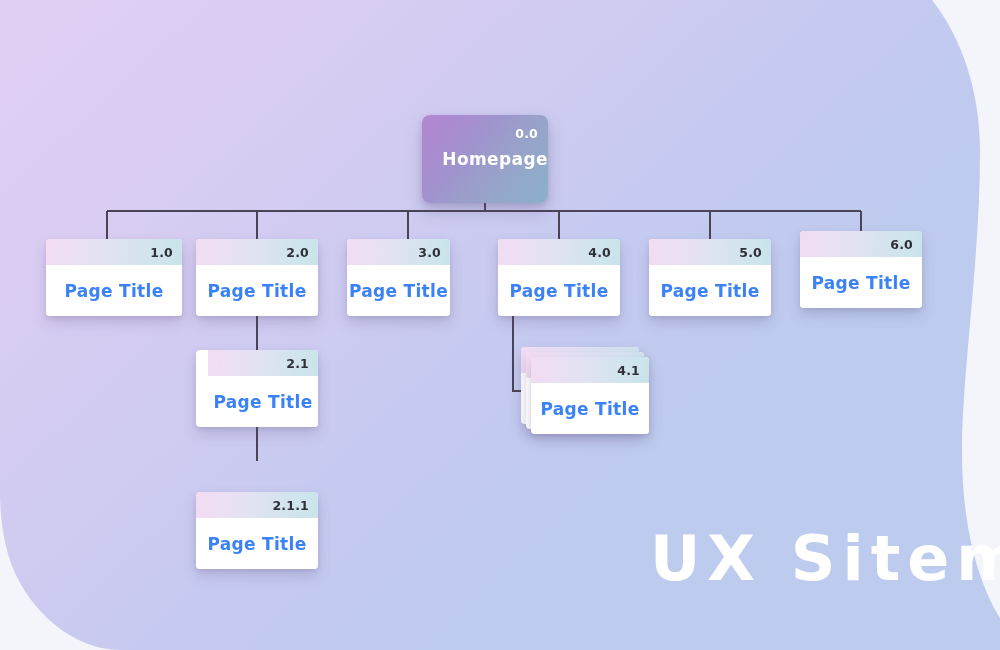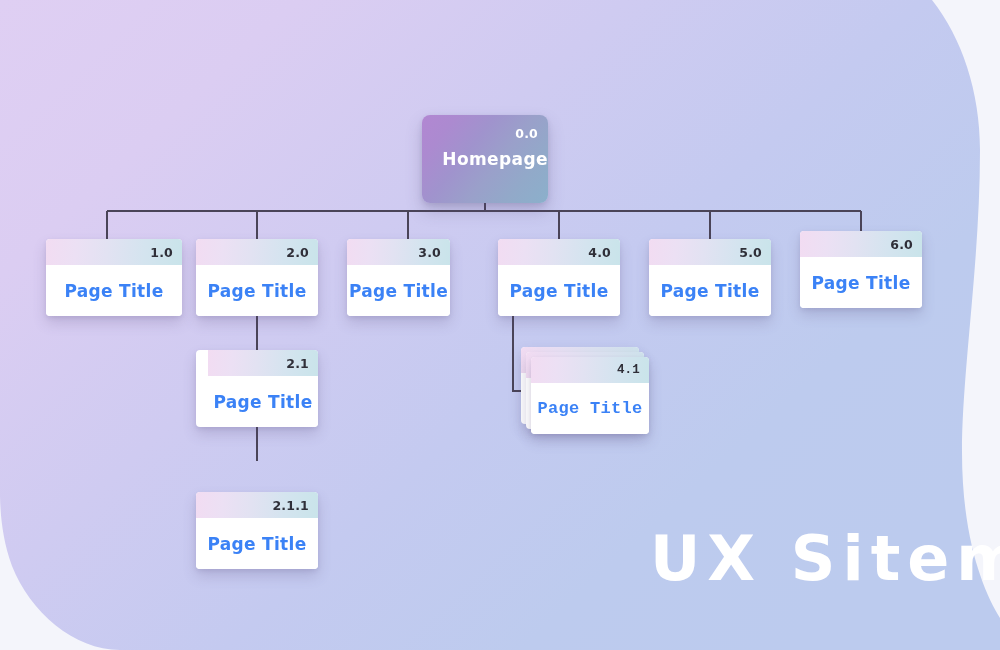--- a/index.html
+++ b/index.html
@@ -280,21 +280,21 @@
         <span class="node-title">Page Title</span>
       </div>
     </div>
 
     <div class="stack-card" style="left:521px; top:347px; width:118px; height:77px;">
       <div class="sc-head"></div>
     </div>
     <div class="stack-card" style="left:526px; top:352px; width:118px; height:77px;">
       <div class="sc-head"></div>
     </div>
-    <div class="node" style="left:531px; top:357px; width:118px; height:77px;font-family:Liberation Mono, monospace;">
+    <div class="node" style="left:531px; top:357px; width:118px; height:77px;">
       <div class="node-head">
         <span class="node-num">4.1</span>
       </div>
       <div class="node-body">
         <span class="node-title">Page Title</span>
       </div>
     </div>
 
   </div>
 

